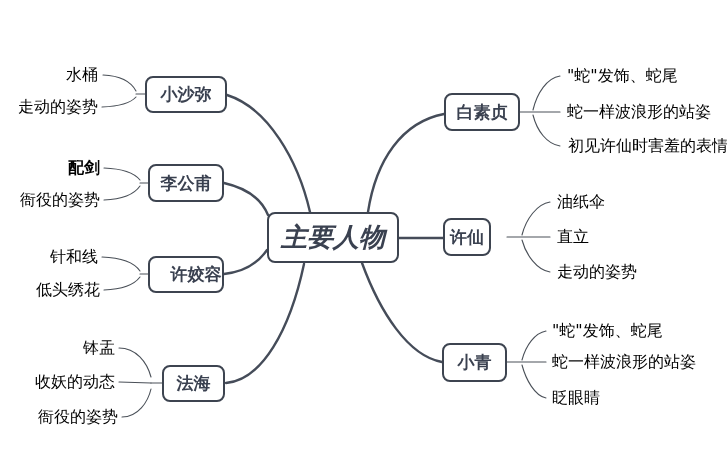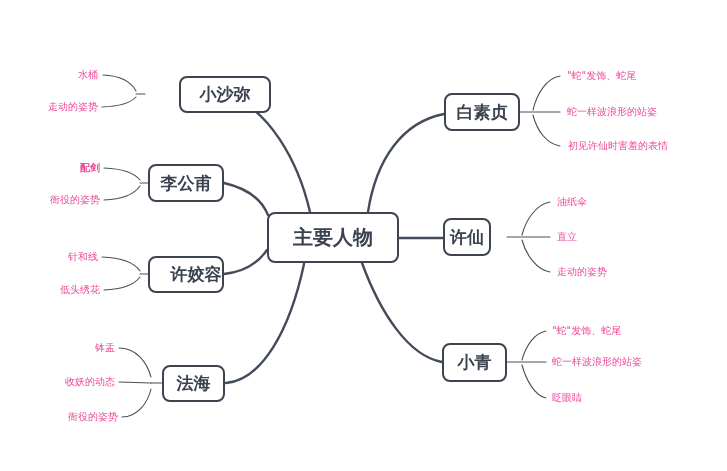--- a/index.html
+++ b/index.html
@@ -19,25 +19,25 @@
     display:flex;align-items:center;justify-content:center;
     background:#ffffff;
     border:2.5px solid #3d4450;
     border-radius:8px;
     color:#3a4150;
     font-weight:bold;
     font-size:17px;
     white-space:nowrap;
     z-index:2;
   }
-  .node.root{font-size:20px;}
+  .node.root{font-size:26px;font-style:italic;}
   .attr{
     position:absolute;
-    color:#ec4899;
-    font-size:10px;
+    color:#000000;
+    font-size:16px;
     white-space:nowrap;
     transform:translateY(-50%);
     z-index:2;
   }
   .attr.left{text-align:right;}
 </style>
 </head>
 <body>
 
 <div class="stage">
@@ -77,21 +77,21 @@
     <path class="subline" d="M522,235 C526,219 537,204 550,202"></path>
     <path class="subline" d="M522,240 C526,255 537,270 550,272"></path>
 
     <path class="subline" d="M507,362 L546,362"></path>
     <path class="subline" d="M522,360 C526,345 535,333 546,331"></path>
     <path class="subline" d="M522,365 C526,380 535,396 546,398"></path>
   </svg>
 
   <div class="node root" style="left:267px;top:212px;width:132px;height:51px;">主要人物</div>
 
-  <div class="node" style="left:145px;top:76px;width:92px;height:37px;margin-left:34px;">小沙弥</div>
+  <div class="node" style="left:145px;top:76px;width:82px;height:37px;">小沙弥</div>
   <div class="node" style="left:148px;top:164px;width:76px;height:38px;">李公甫</div>
   <div class="node" style="left:148px;top:256px;width:76px;height:37px;padding-left:20px;">许姣容</div>
   <div class="node" style="left:162px;top:365px;width:63px;height:37px;">法海</div>
   <div class="node" style="left:444px;top:93px;width:76px;height:38px;">白素贞</div>
   <div class="node" style="left:443px;top:218px;width:48px;height:38px;">许仙</div>
   <div class="node" style="left:442px;top:343px;width:65px;height:39px;">小青</div>
 
   <span class="attr left" style="right:629px;top:75px;">水桶</span>
   <span class="attr left" style="right:629px;top:107px;">走动的姿势</span>
 

